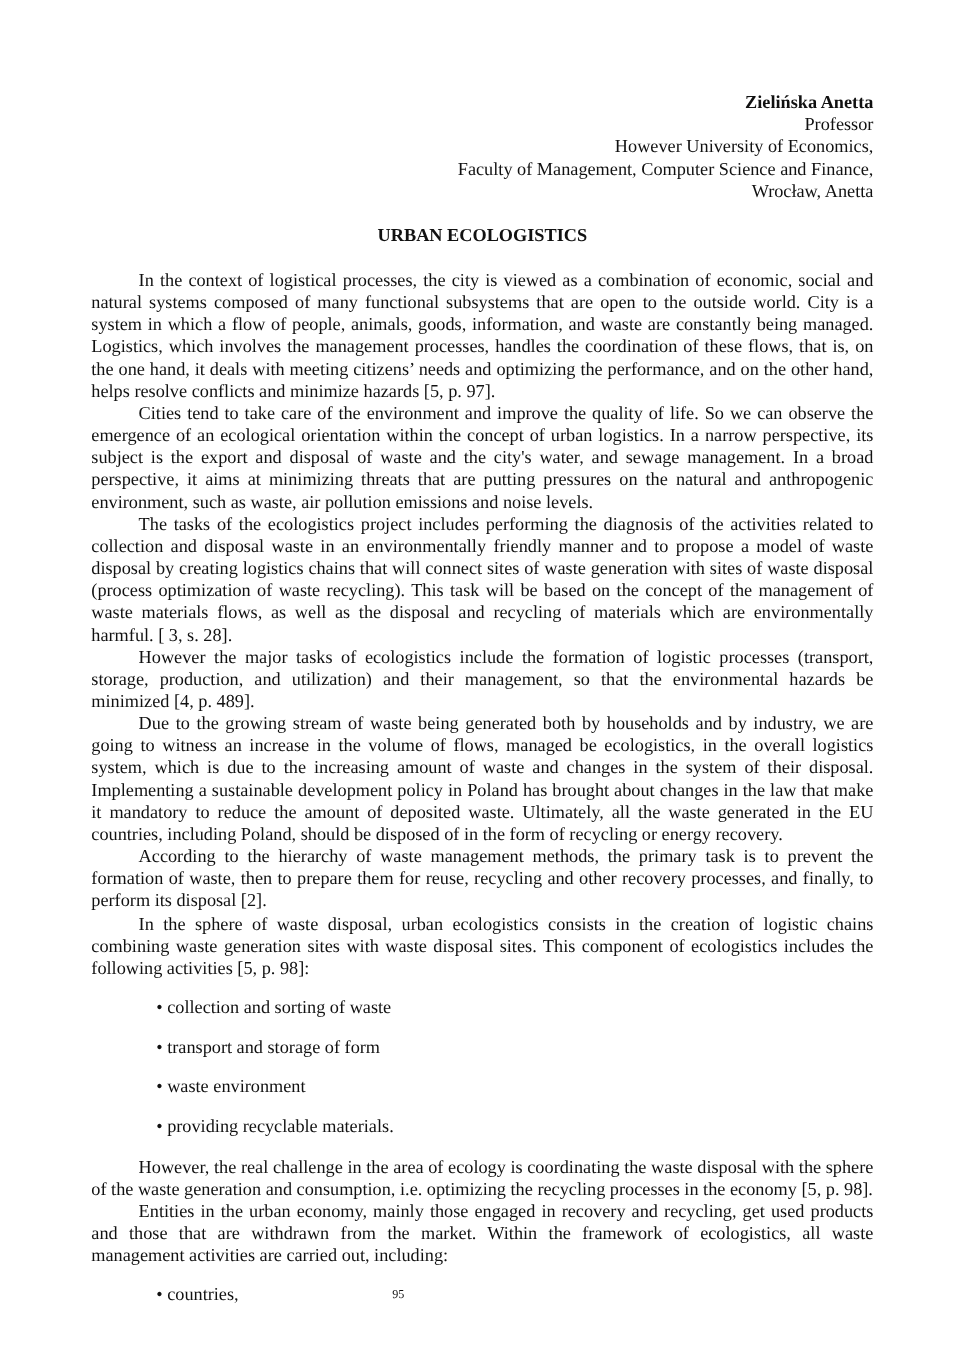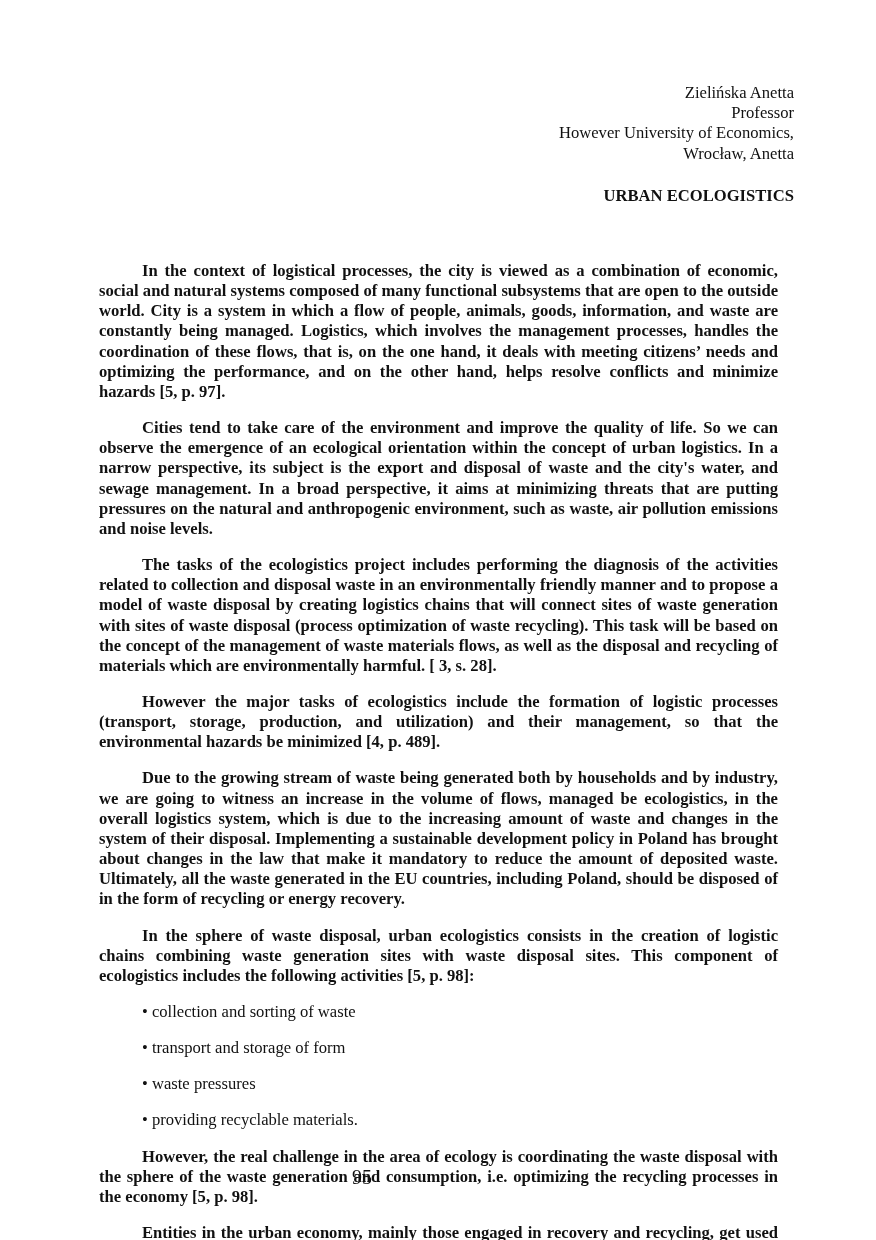--- a/index.html
+++ b/index.html
@@ -23,85 +23,86 @@
     }
     .author-block {
       position: absolute;
       top: 83px;
       right: 0;
       text-align: right;
       font-size: 16.6px;
       line-height: 20.2px;
     }
     .author-name {
-      font-weight: normal;
+      font-weight: bold;
     }
     .title {
       position: absolute;
-      top: 186px;
+      top: 204px;
       left: 0;
       width: 711px;
-      text-align: right;
+      text-align: center;
       font-weight: bold;
       font-size: 16.6px;
       line-height: 20px;
     }
     .body-text {
       position: absolute;
       top: 245px;
       left: 0;
       width: 711px;
       font-size: 16.6px;
       line-height: 20.15px;
     }
     .para {
-      margin: 16px;
+      margin: 0;
       text-indent: 43px;
       text-align: justify;
-      font-weight: bold;
     }
     .bullet {
       margin: 16px;
       padding-left: 43px;
       text-align: left;
     }
     .page-number {
       position: absolute;
       top: 1167px;
       left: 0;
       width: 724px;
       text-align: center;
-      font-size: 20px;
+      font-size: 11px;
       line-height: 20px;
     }
   </style>
 </head>
 <body>
 
 <div class="page">
   <div class="author-block">
     <div class="author-name">Zielińska Anetta</div>
     <div>Professor</div>
     <div>However University of Economics,</div>
+    <div>Faculty of Management, Computer Science and Finance,</div>
     <div>Wrocław, Anetta</div>
   </div>
 
   <div class="title">URBAN ECOLOGISTICS</div>
 
   <div class="body-text">
     <p class="para">In the context of logistical processes, the city is viewed as a combination of economic, social and natural systems composed of many functional subsystems that are open to the outside world. City is a system in which a flow of people, animals, goods, information, and waste are constantly being managed. Logistics, which involves the management processes, handles the coordination of these flows, that is, on the one hand, it deals with meeting citizens’ needs and optimizing the performance, and on the other hand, helps resolve conflicts and minimize hazards [5, p. 97].</p>
     <p class="para">Cities tend to take care of the environment and improve the quality of life. So we can observe the emergence of an ecological orientation within the concept of urban logistics. In a narrow perspective, its subject is the export and disposal of waste and the city's water, and sewage management. In a broad perspective, it aims at minimizing threats that are putting pressures on the natural and anthropogenic environment, such as waste, air pollution emissions and noise levels.</p>
     <p class="para">The tasks of the ecologistics project includes performing the diagnosis of the activities related to collection and disposal waste in an environmentally friendly manner and to propose a model of waste disposal by creating logistics chains that will connect sites of waste generation with sites of waste disposal (process optimization of waste recycling). This task will be based on the concept of the management of waste materials flows, as well as the disposal and recycling of materials which are environmentally harmful. [ 3, s. 28].</p>
     <p class="para">However the major tasks of ecologistics include the formation of logistic processes (transport, storage, production, and utilization) and their management, so that the environmental hazards be minimized [4, p. 489].</p>
     <p class="para">Due to the growing stream of waste being generated both by households and by industry, we are going to witness an increase in the volume of flows, managed be ecologistics, in the overall logistics system, which is due to the increasing amount of waste and changes in the system of their disposal. Implementing a sustainable development policy in Poland has brought about changes in the law that make it mandatory to reduce the amount of deposited waste. Ultimately, all the waste generated in the EU countries, including Poland, should be disposed of in the form of recycling or energy recovery.</p>
+    <p class="para">According to the hierarchy of waste management methods, the primary task is to prevent the formation of waste, then to prepare them for reuse, recycling and other recovery processes, and finally, to perform its disposal [2].</p>
     <p class="para">In the sphere of waste disposal, urban ecologistics consists in the creation of logistic chains combining waste generation sites with waste disposal sites. This component of ecologistics includes the following activities [5, p. 98]:</p>
     <div>
       <p class="bullet">• collection and sorting of waste</p>
       <p class="bullet">• transport and storage of form</p>
-      <p class="bullet">• waste pressures</p>
+      <p class="bullet">• waste environment</p>
       <p class="bullet">• providing recyclable materials.</p>
     </div>
     <p class="para">However, the real challenge in the area of ecology is coordinating the waste disposal with the sphere of the waste generation and consumption, i.e. optimizing the recycling processes in the economy [5, p. 98].</p>
     <p class="para">Entities in the urban economy, mainly those engaged in recovery and recycling, get used products and those that are withdrawn from the market. Within the framework of ecologistics, all waste management activities are carried out, including:</p>
     <div>
       <p class="bullet">• countries,</p>
     </div>
   </div>
 </div>
 

